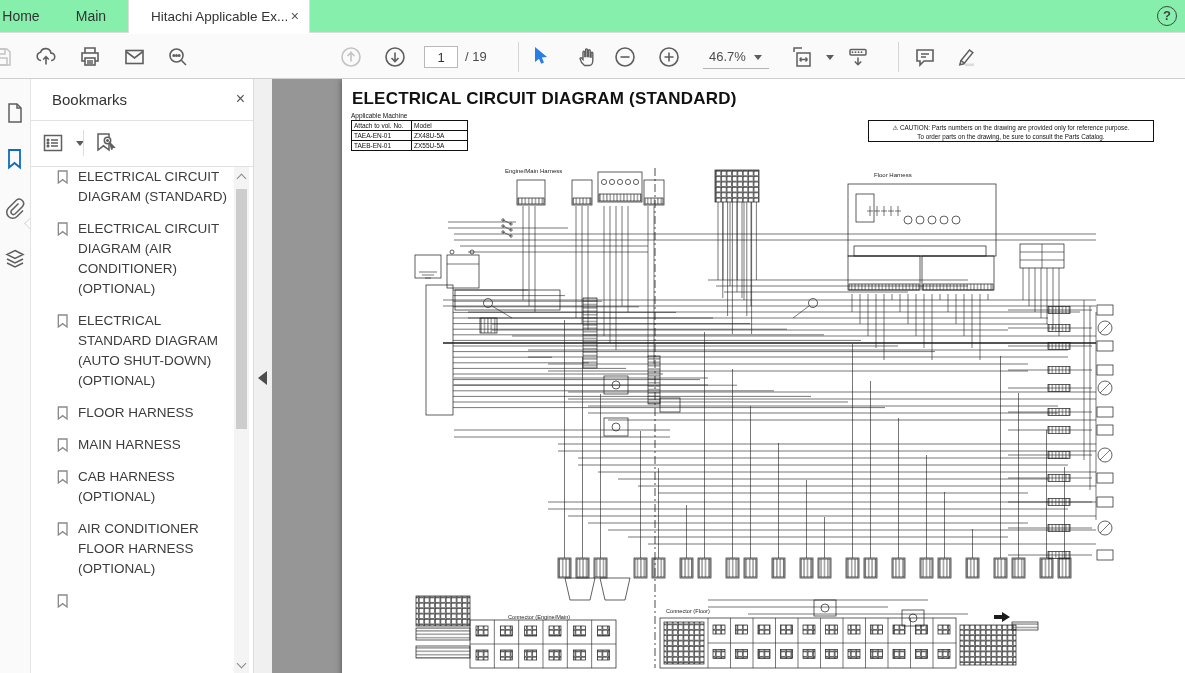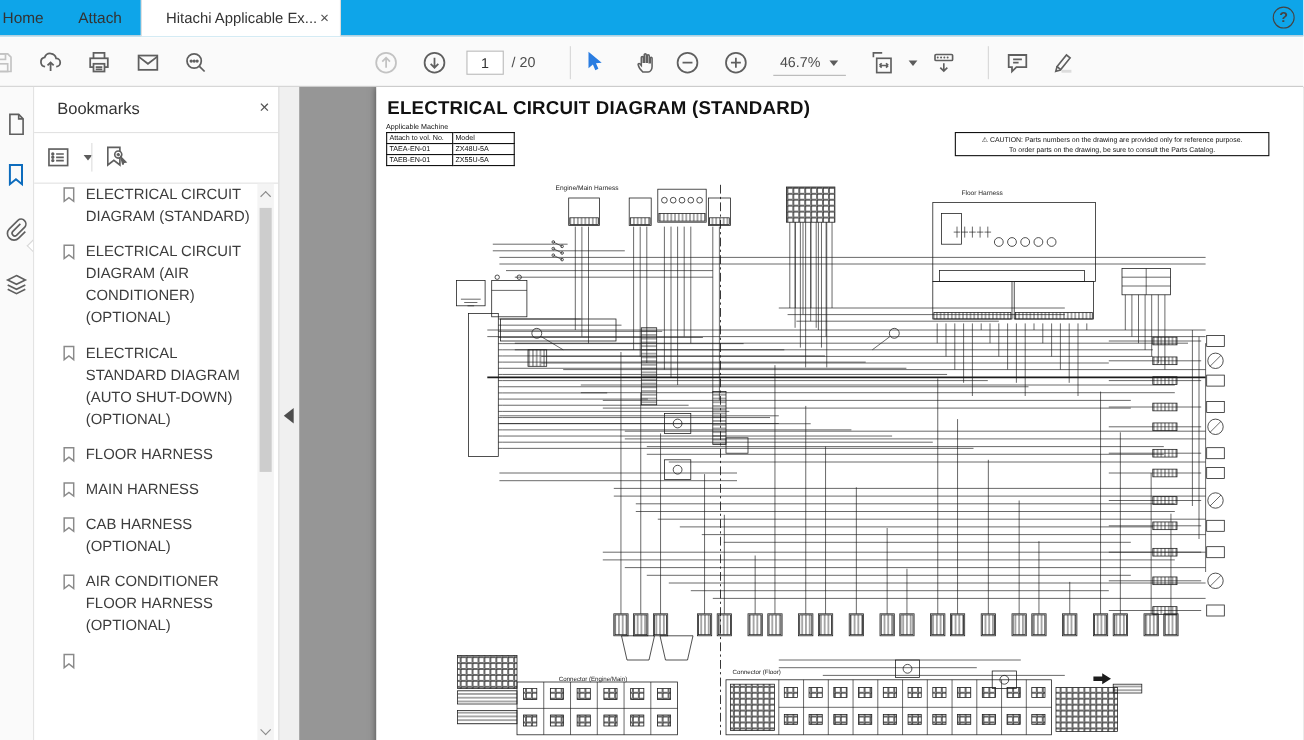--- a/index.html
+++ b/index.html
@@ -2,21 +2,21 @@
 <html><head>
 <meta charset="utf-8">
 <style>
   * { margin:0; padding:0; box-sizing:border-box; }
   html,body { width:1185px; height:673px; overflow:hidden;
     font-family:"Liberation Sans", sans-serif; background:#fff; }
   #app { position:relative; width:1185px; height:673px; }
 
   
   #tabbar { position:absolute; left:0; top:0; width:1185px; height:33px;
-    background:#0ea5e9; border-bottom:1px solid #dcdcdc; }
+    background:#86efac; border-bottom:1px solid #dcdcdc; }
   .apptab { position:absolute; top:0; height:33px; line-height:33px;
     font-size:14px; color:#333; text-align:center; cursor:default; }
   #tab-home { left:-14px; width:70px; }
   #tab-tools { left:56px; width:70px; }
   #tab-doc { left:128px; width:182px; background:#fff; border-left:1px solid #dcdcdc;
     border-right:1px solid #dcdcdc; text-align:left; padding-left:22px; font-size:13.5px; }
   #tab-doc .close { position:absolute; right:10px; top:0; color:#555; font-size:14px; }
   #help-btn { position:absolute; right:8px; top:6px; width:20px; height:20px;
     border:1.6px solid #444; border-radius:50%; text-align:center; line-height:17px;
     font-size:13px; color:#444; font-weight:bold; }
@@ -99,21 +99,21 @@
   #wiring { position:absolute; left:66px; top:81px; }
   #wiring text { font-family:"Liberation Sans", sans-serif; }
 </style>
 </head>
 <body>
 
 <div id="app">
 
   <div id="tabbar">
     <div class="apptab" id="tab-home">Home</div>
-    <div class="apptab" id="tab-tools">Attach</div>
+    <div class="apptab" id="tab-tools">Main</div>
     <div class="apptab" id="tab-doc">
       <span>Hitachi Applicable Ex...</span>
       <span class="close">×</span>
     </div>
     <div id="help-btn">?</div>
   </div>
 
   <div id="toolbar">
     <span class="tb" style="left:-10px">
       <svg viewBox="0 0 24 24" fill="none" stroke="#c3c3c3" stroke-width="1.5">
@@ -151,21 +151,21 @@
       <svg viewBox="0 0 24 24" fill="none" stroke="#c3c3c3" stroke-width="1.6">
           <circle cx="12" cy="12" r="9"></circle>
           <path d="M12 16.5v-9M8.5 11L12 7.5l3.5 3.5"></path>
         </svg></span>
     <span class="tb" style="left:383px">
       <svg viewBox="0 0 24 24" fill="none" stroke="#5f5f5f" stroke-width="1.6">
           <circle cx="12" cy="12" r="9"></circle>
           <path d="M12 7.5v9M8.5 13l3.5 3.5 3.5-3.5"></path>
         </svg></span>
     <input id="page-num-box" readonly="" value="1" style="">
-    <span class="tbtext" style="left:465px">/ 20</span>
+    <span class="tbtext" style="left:465px">/ 19</span>
     <span class="tbdivider" style="left:518px"></span>
 
     <span class="tb" style="left:528px">
       <svg viewBox="0 0 24 24">
           <path d="M7 2v15l4-3.3 2.2 5.1 2.8-1.2-2.2-5 5.2-.6z" fill="#2a7de1"></path>
         </svg></span>
     <span class="tb" style="left:576px">
       <svg viewBox="0 0 24 24" fill="none" stroke="#5f5f5f" stroke-width="1.4">
           <path d="M8.5 20.5c-2.3-1.8-3.9-4.3-4.4-6.7-.2-.9.9-1.4 1.5-.8l1.4 1.5V7.2c0-1.2 1.8-1.2 1.8 0v4.4h.9V4.8c0-1.2 1.8-1.2 1.8 0v6.8h.9V5.6c0-1.2 1.8-1.2 1.8 0v6.4h.9V8c0-1.2 1.7-1.2 1.7 0v7.6c0 2.6-1.6 4.9-3.5 4.9z"></path>
         </svg></span>

